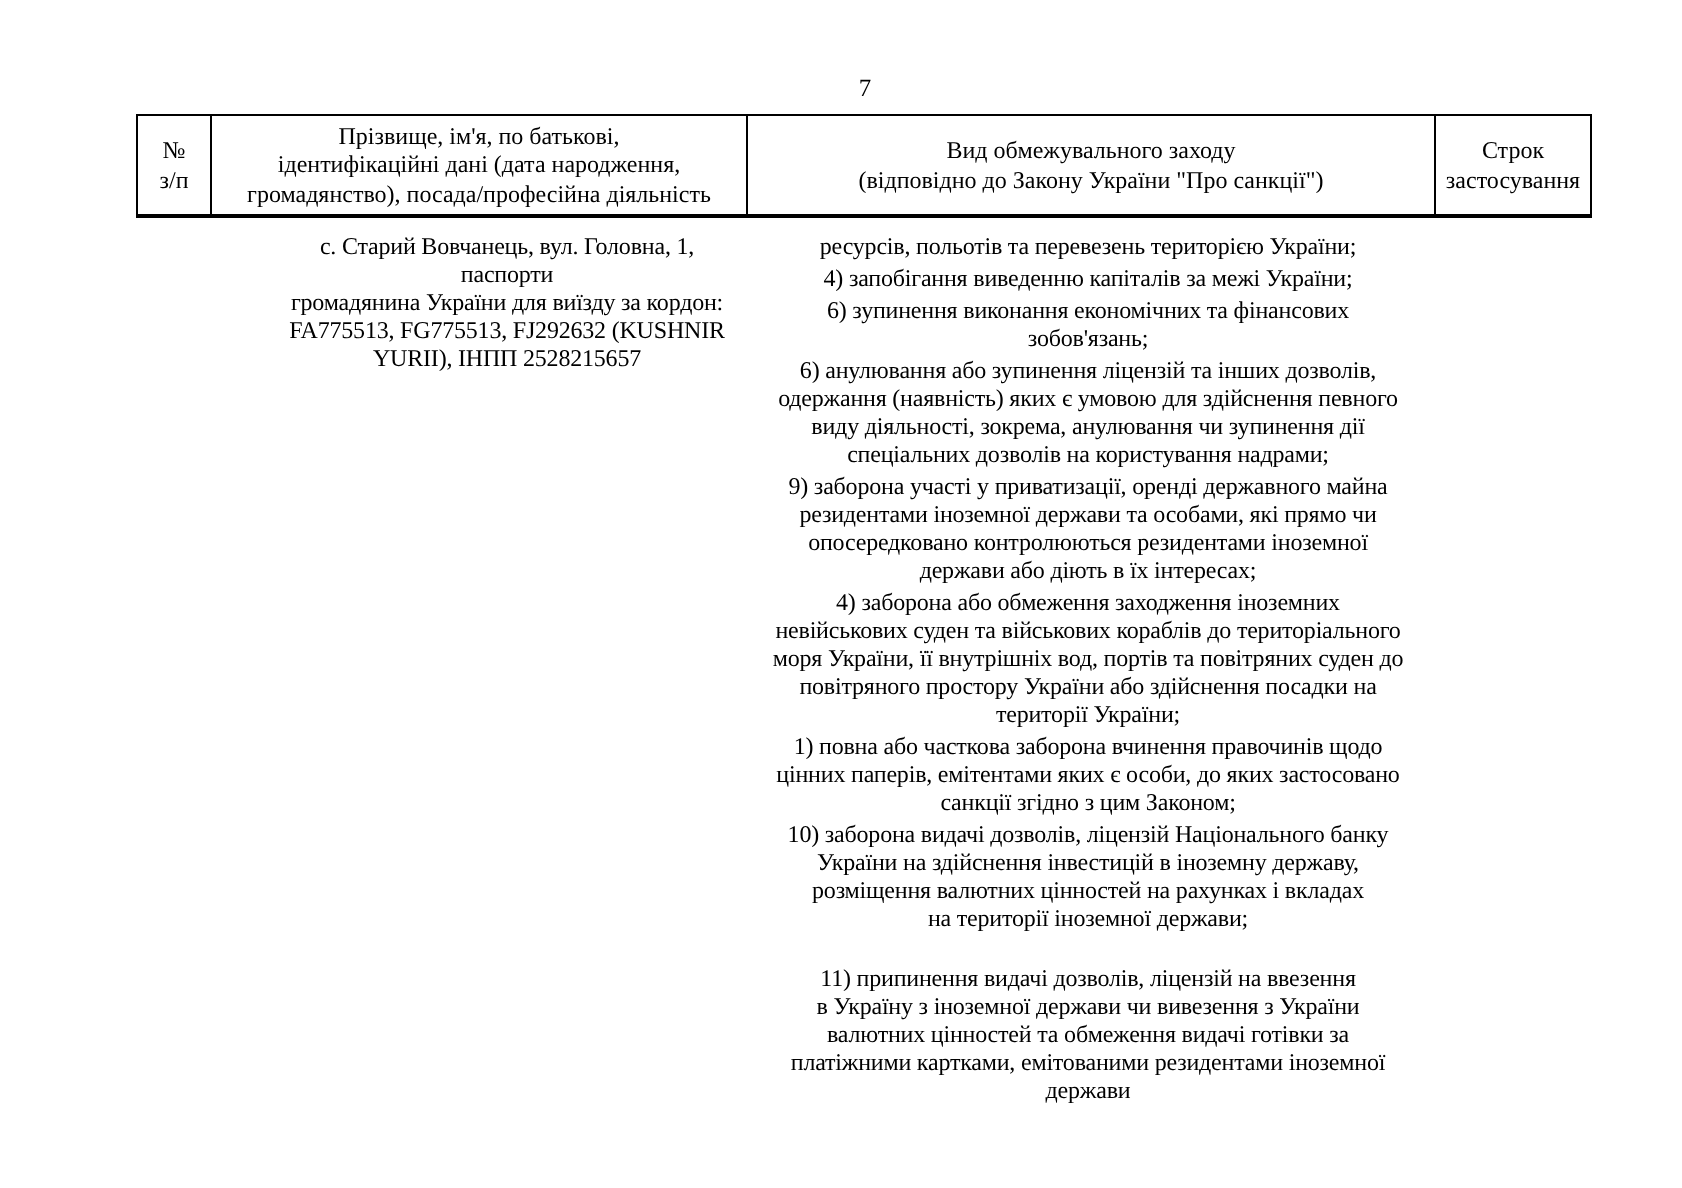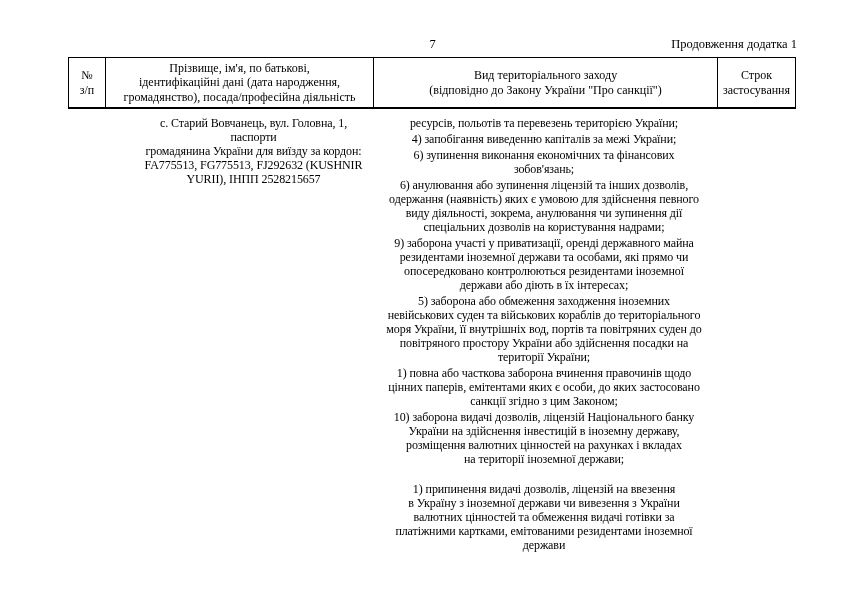--- a/index.html
+++ b/index.html
@@ -91,38 +91,37 @@
     text-align: center;
   }
 </style>
 </head>
 <body>
 
 <div class="page">
 
   <div class="topline">
     <div class="pagenum">7</div>
-    <div class="contnote">Продовження додатка 1</div>
   </div>
 
   <table class="sanctions">
     <colgroup>
       <col class="col-num">
       <col class="col-person">
       <col class="col-measure">
       <col class="col-term">
     </colgroup>
     <thead>
       <tr>
         <th>№
 з/п</th>
         <th>Прізвище, ім'я, по батькові,
 ідентифікаційні дані (дата народження,
 громадянство), посада/професійна діяльність</th>
-        <th>Вид територіального заходу
+        <th>Вид обмежувального заходу
 (відповідно до Закону України "Про санкції")</th>
         <th>Строк
 застосування</th>
       </tr>
     </thead>
     <tbody>
       <tr>
         <td class="num-cell"></td>
         <td class="name-cell">с. Старий Вовчанець, вул. Головна, 1, паспорти
 громадянина України для виїзду за кордон:
@@ -134,33 +133,33 @@
             <div class="measure-item">6) зупинення виконання економічних та фінансових
 зобов'язань;</div>
             <div class="measure-item">6) анулювання або зупинення ліцензій та інших дозволів,
 одержання (наявність) яких є умовою для здійснення певного
 виду діяльності, зокрема, анулювання чи зупинення дії
 спеціальних дозволів на користування надрами;</div>
             <div class="measure-item">9) заборона участі у приватизації, оренді державного майна
 резидентами іноземної держави та особами, які прямо чи
 опосередковано контролюються резидентами іноземної
 держави або діють в їх інтересах;</div>
-            <div class="measure-item">5) заборона або обмеження заходження іноземних
+            <div class="measure-item">4) заборона або обмеження заходження іноземних
 невійськових суден та військових кораблів до територіального
 моря України, її внутрішніх вод, портів та повітряних суден до
 повітряного простору України або здійснення посадки на
 території України;</div>
             <div class="measure-item tight">1) повна або часткова заборона вчинення правочинів щодо
 цінних паперів, емітентами яких є особи, до яких застосовано
 санкції згідно з цим Законом;</div>
             <div class="measure-item">10) заборона видачі дозволів, ліцензій Національного банку
 України на здійснення інвестицій в іноземну державу,
 розміщення валютних цінностей на рахунках і вкладах
 на території іноземної держави;</div>
-            <div class="measure-item gap-before">1) припинення видачі дозволів, ліцензій на ввезення
+            <div class="measure-item gap-before">11) припинення видачі дозволів, ліцензій на ввезення
 в Україну з іноземної держави чи вивезення з України
 валютних цінностей та обмеження видачі готівки за
 платіжними картками, емітованими резидентами іноземної
 держави</div>
           </td>
         <td class="term-cell"></td>
       </tr>
     </tbody>
   </table>
 

